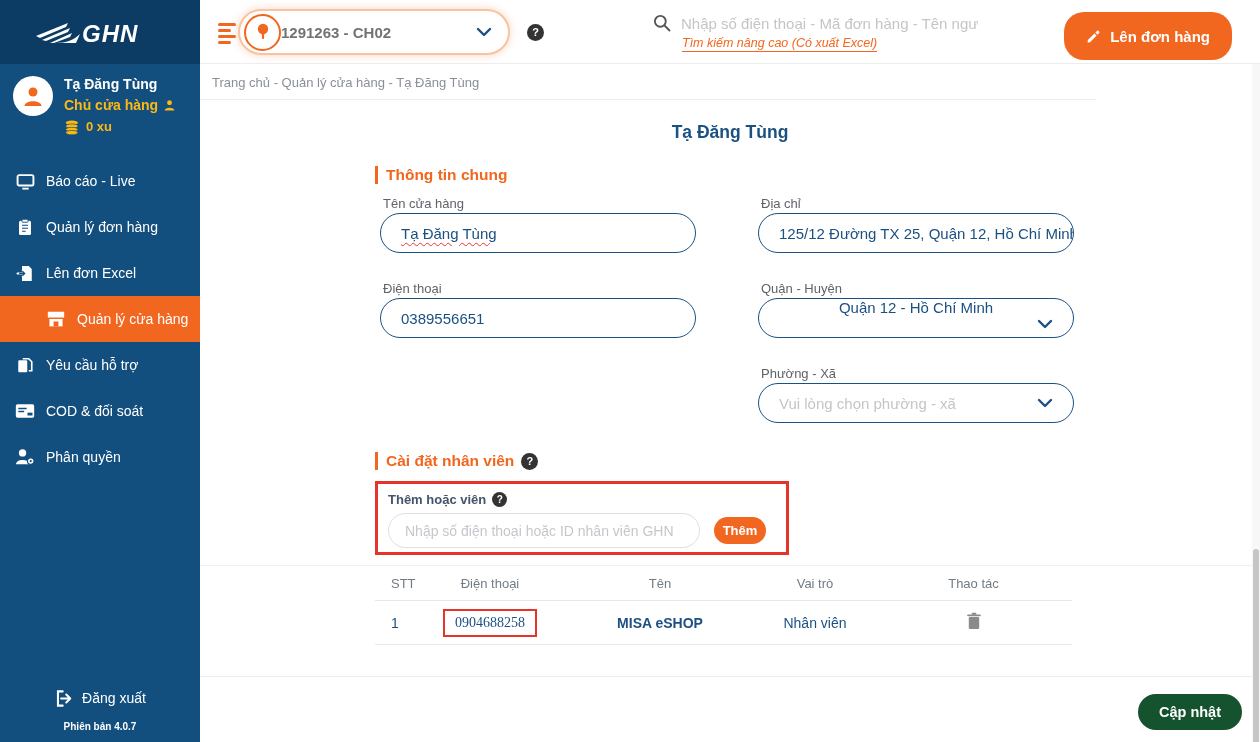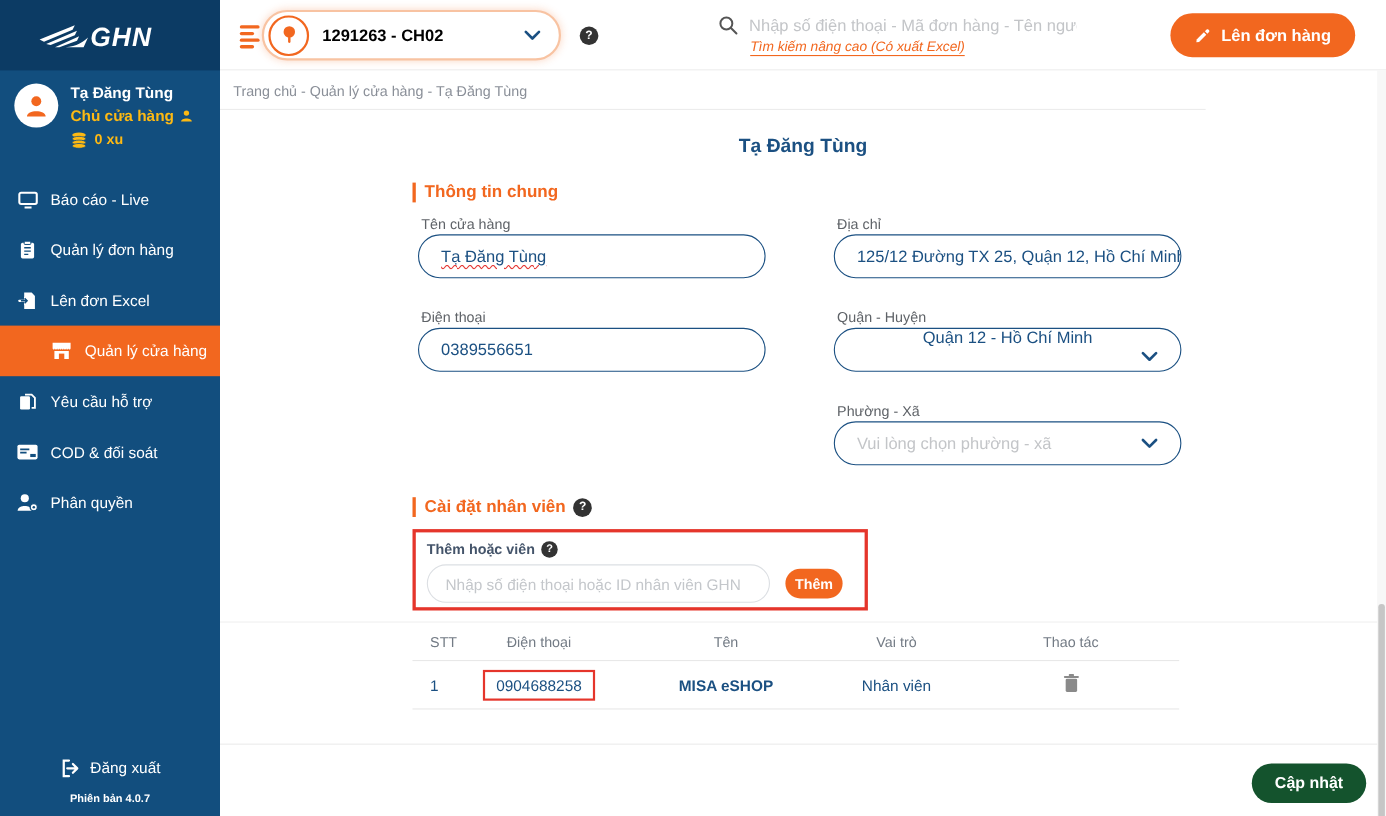--- a/index.html
+++ b/index.html
@@ -23,28 +23,28 @@
   .logout { display:flex; align-items:center; justify-content:center; gap:9px; color:#fff; font-size:14px; height:26px; margin-bottom:10px; cursor:pointer; }
   .version { text-align:center; color:#fff; font-size:10px; font-weight:bold; padding-bottom:10px; }
 
   
   .topbar { position:absolute; left:200px; top:0; width:1060px; height:64px; background:#fff; border-bottom:1px solid #ededed; }
   .hamburger { position:absolute; left:18px; top:23px; width:20px; cursor:pointer; }
   .hamburger i { display:block; height:3px; margin-bottom:3px; background:#f2671f; border-radius:2px; }
   .hamburger i:nth-child(1){width:18px;} .hamburger i:nth-child(2){width:13px;} .hamburger i:nth-child(3){width:18px;} .hamburger i:nth-child(4){width:13px;}
   .store-pill { position:absolute; left:38px; top:9px; width:272px; height:46px; border-radius:23px; border:2px solid #f8c3a2; box-shadow:0 0 8px rgba(242,103,31,.28); background:#fff; display:flex; align-items:center; padding:0 16px 0 4px; cursor:pointer; }
   .pin-circle { width:37px; height:37px; border-radius:50%; border:2.5px solid #f2671f; background:#fff; display:flex; align-items:center; justify-content:center; }
-  .store-text { flex:1; margin-left:12px; font-size:15px; font-weight:bold; color:#000000; }
+  .store-text { flex:1; font-size:15px; font-weight:bold; color:#737373; }
   .qmark { width:17px; height:17px; border-radius:50%; background:#333; color:#fff; font-size:11px; font-weight:bold; display:inline-flex; align-items:center; justify-content:center; line-height:1; }
   .topbar-help { position:absolute; left:327px; top:24px; cursor:pointer; }
   .search-area { position:absolute; left:452px; top:13px; width:330px; }
   .search-row { display:flex; align-items:center; gap:9px; }
   .search-placeholder { color:#c3c5c8; font-size:15px; white-space:nowrap; overflow:hidden; width:298px; display:block; }
   .advanced-link { margin:2px 0 0 30px; display:inline-block; color:#f2671f; font-size:12.5px; font-style:italic; border-bottom:1px solid #f2671f; padding-bottom:1px; cursor:pointer; }
-  .create-order-btn { position:absolute; right:28px; top:12px; height:40px; padding:0 22px; border-radius:20px; background:#f2671f; border:none; color:#fff; font-size:15px; font-weight:bold; display:flex; align-items:center; gap:9px; cursor:pointer; font-family:inherit; }
+  .create-order-btn { position:absolute; right:28px; top:12px; height:48px; padding:0 22px; border-radius:20px; background:#f2671f; border:none; color:#fff; font-size:15px; font-weight:bold; display:flex; align-items:center; gap:9px; cursor:pointer; font-family:inherit; }
 
   
   .breadcrumb-bar { position:absolute; left:200px; top:65px; width:896px; height:35px; background:#fff; border-bottom:1px solid #ececec; display:flex; align-items:center; padding-left:12px; color:#8a8f98; font-size:13px; }
 
   
   .content { position:absolute; left:200px; top:100px; width:1060px; height:576px; background:#fff; }
   .page-title { position:absolute; left:0; top:22px; width:100%; text-align:center; color:#1b5082; font-size:17.5px; font-weight:bold; }
   .section-heading { position:absolute; border-left:3px solid #f2671f; padding-left:8px; color:#f2671f; font-size:15.5px; font-weight:bold; line-height:18px; display:flex; align-items:center; gap:7px; }
   .sh-general { left:175px; top:66px; }
   .sh-staff { left:175px; top:352px; }
@@ -78,21 +78,21 @@
   .staff-table { position:absolute; left:175px; top:466px; width:697px; }
   .t-row { display:flex; align-items:center; }
   .t-head { height:35px; border-bottom:1px solid #e8e8e8; color:#737b85; font-size:13px; }
   .t-body { height:44px; border-bottom:1px solid #e8e8e8; color:#1b5082; font-size:14px; }
   .c-stt { width:40px; padding-left:16px; }
   .c-phone { width:150px; text-align:center; }
   .c-name { width:190px; text-align:center; }
   .c-role { width:120px; text-align:center; }
   .c-act { width:197px; text-align:center; }
   .t-body .c-name { font-weight:bold; }
-  .phone-redbox { display:inline-block; border:2.5px solid #e5352b; padding:4px 10px; }
+  .phone-redbox { display:inline-block; border:2.5px solid #e5352b; padding:4px 10px;font-family:Liberation Serif, serif; }
   .trash-btn { background:none; border:none; cursor:pointer; }
 
   
   .footer-bar { position:absolute; left:200px; top:676px; width:1060px; height:66px; background:#fff; border-top:1px solid #ececec; }
   .update-btn { position:absolute; right:18px; top:17px; height:36px; padding:0 21px; border:none; border-radius:18px; background:#14532d; color:#fff; font-size:14.5px; font-weight:bold; cursor:pointer; font-family:inherit; }
 
   
   .scrollbar-track { position:absolute; right:0; top:64px; width:8px; height:678px; background:#f7f7f7; }
   .scrollbar-thumb { position:absolute; right:1px; top:485px; width:6px; height:210px; background:#c6c6c6; border-radius:3px; }
 </style>

